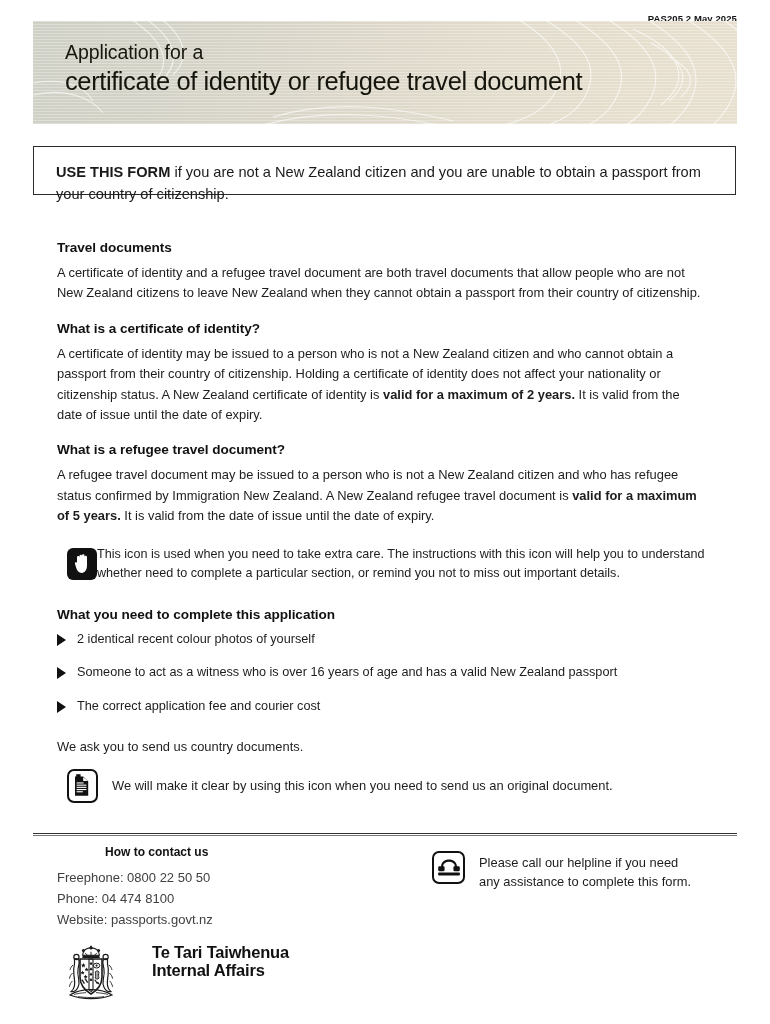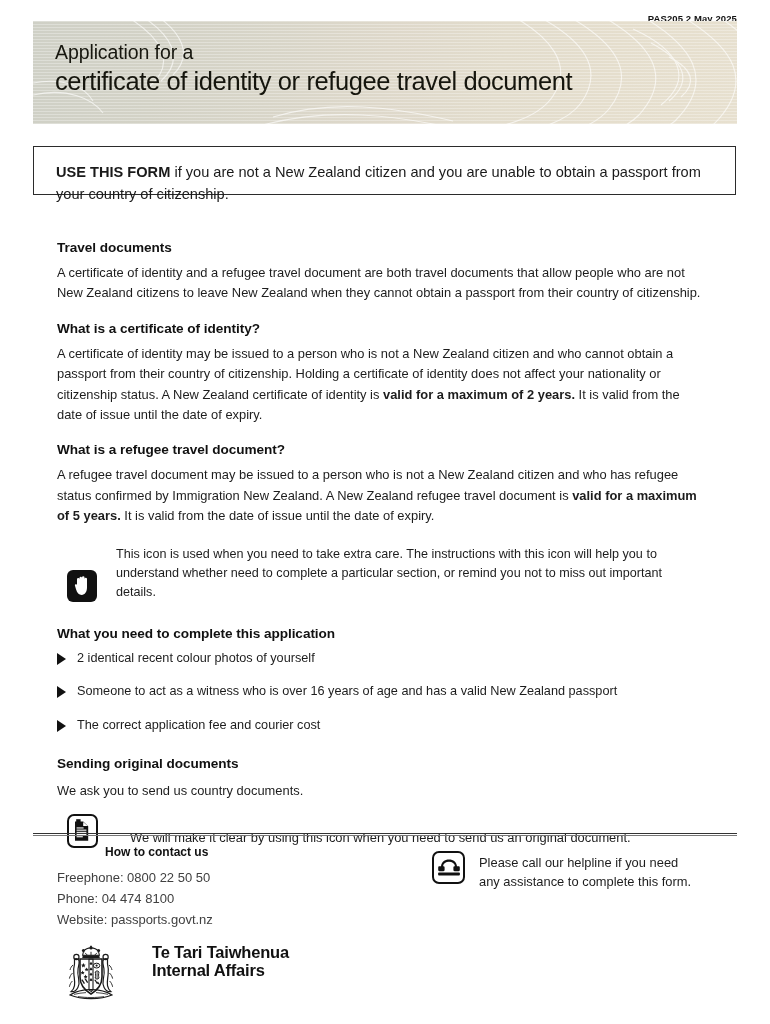--- a/index.html
+++ b/index.html
@@ -53,21 +53,21 @@
     pointer-events: none;
   }
   .banner-contours {
     position: absolute;
     inset: 0;
     opacity: 0.85;
     pointer-events: none;
   }
   .banner-text {
     position: absolute;
-    left: 22px; top: 20px;
+    left: 32px; top: 20px;
     z-index: 3;
   }
   .banner-line1 {
     font-size: 19.5px;
     font-weight: 400;
     color: #17170f;
     line-height: 1.15;
     letter-spacing: -0.1px;
   }
   .banner-line2 {
@@ -113,22 +113,22 @@
     font-size: 12.9px;
     line-height: 1.58;
     color: #1d1d1d;
   }
   p.para b { font-weight: bold; }
   .sec-gap { margin-top: 20px; }
 
   
   .callout {
     display: flex;
-    align-items: flex-end;
-    gap: 19px;
+    align-items: center;
+    gap: 0;
     margin: 10px 0 0 10px;
   }
   .icon-hand {
     flex: 0 0 auto;
     width: 30px; height: 32px;
     background: #111;
     border-radius: 6px;
     display: flex; align-items: center; justify-content: center;
     margin-top: 2px;
   }
@@ -159,22 +159,22 @@
     font-size: 12.7px;
     line-height: 1.45;
     color: #1d1d1d;
   }
 
   
   .sending { margin-top: 22px; }
   .sending h2 { margin-bottom: 10px; }
   .doc-row {
     display: flex;
-    align-items: flex-end;
-    gap: 32px;
+    align-items: center;
+    gap: 14px;
     margin: 12px 0 0 10px;
   }
   .icon-doc {
     flex: 0 0 auto;
     width: 31px; height: 34px;
     border: 2.2px solid #111;
     border-radius: 7px;
     background: #fff;
     position: relative;
     display: flex; align-items: center; justify-content: center;
@@ -332,21 +332,20 @@
       <div class="tri"></div>
       <div class="bullet-text">Someone to act as a witness who is over 16 years of age and has a valid New Zealand passport</div>
     </div>
     <div class="bullet-row">
       <div class="tri"></div>
       <div class="bullet-text">The correct application fee and courier cost</div>
     </div>
   </div>
 
   <div class="sending">
-    <h2 class="sec">Sending original documents</h2>
     <p class="para" style="margin-bottom:4px;">We ask you to send us country documents.</p>
     <div class="doc-row">
       <div class="icon-doc">
         <svg width="20" height="24" viewBox="0 0 20 24">
           <rect x="3.2" y="0.2" width="4.4" height="3.4" fill="#111"></rect>
           <path fill="#111" d="M2.0 2.6 h8.2 l5.0 4.6 v14.6 h-13.2 Z"></path>
           <path fill="#ffffff" d="M10.2 2.9 v4.2 h4.6 Z"></path>
           <g fill="#ffffff">
             <rect x="3.6" y="8.4" width="7.0" height="1.1"></rect>
             <rect x="3.6" y="10.6" width="9.8" height="1.1"></rect>

